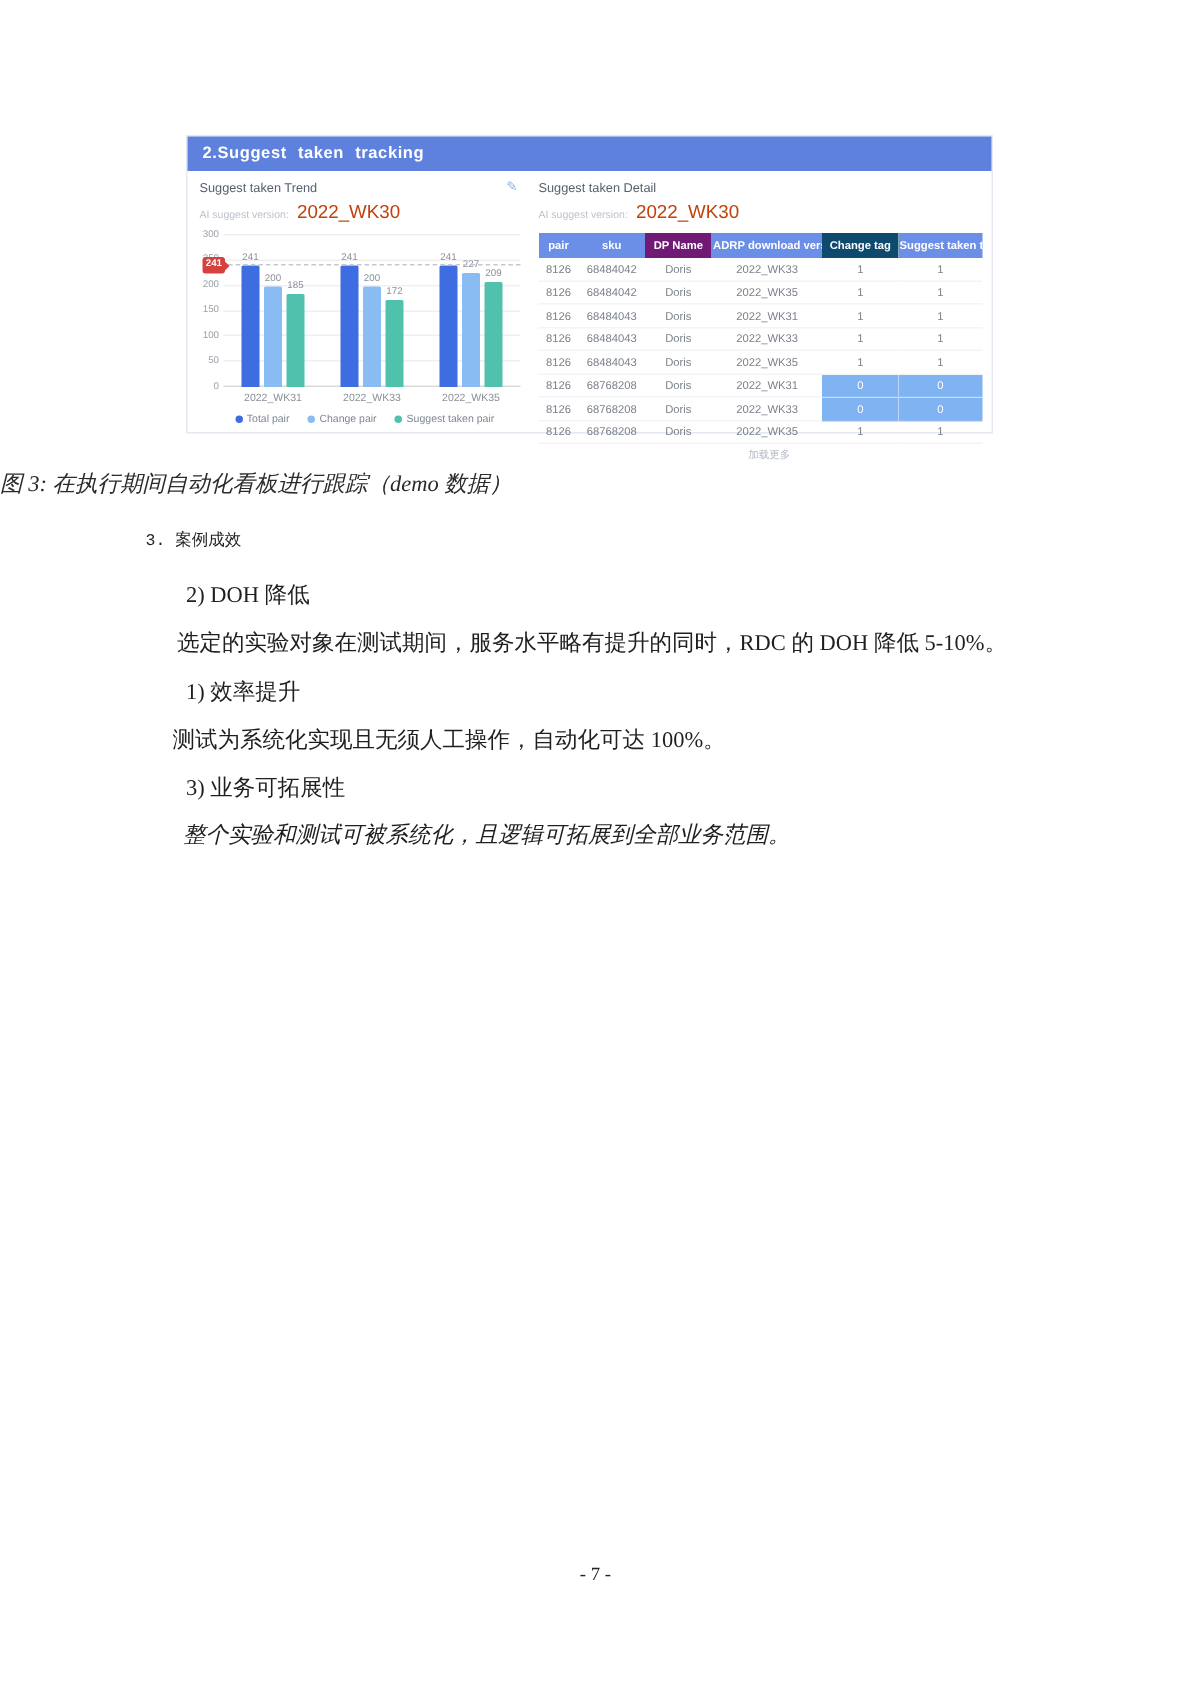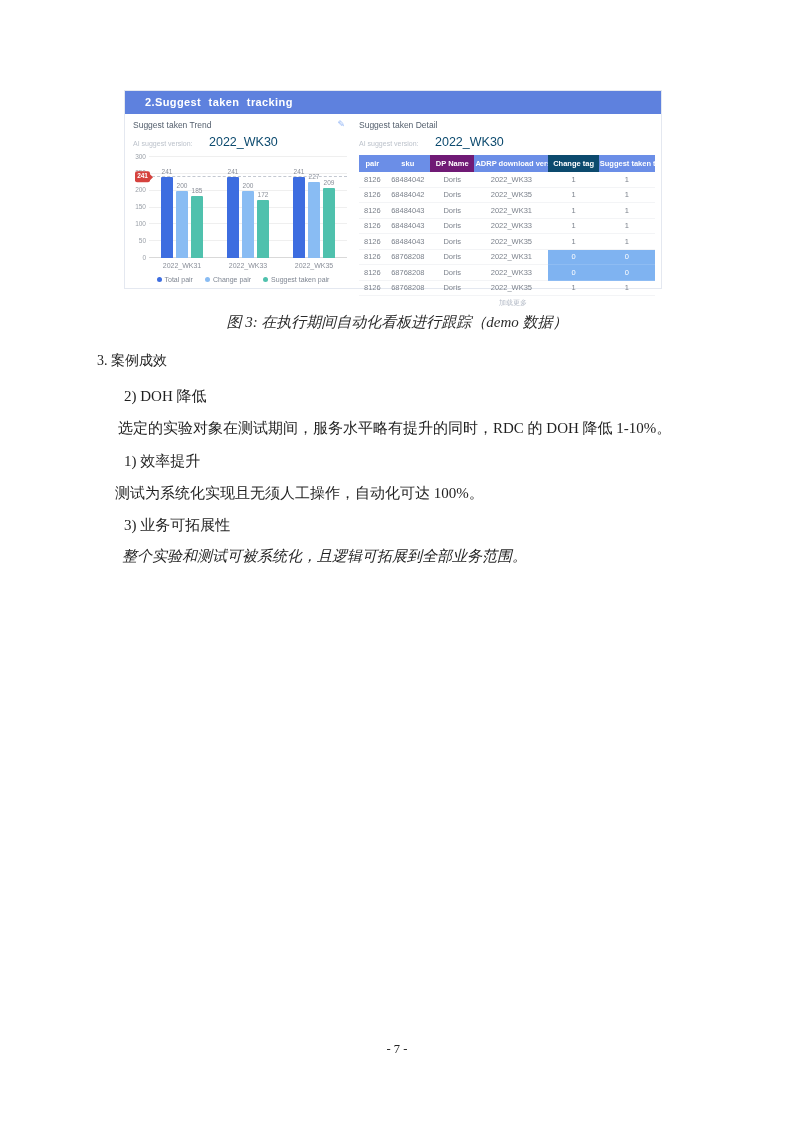--- a/index.html
+++ b/index.html
@@ -8,31 +8,31 @@
     font-family:"Liberation Serif",serif;color:#1f1f1f;overflow:hidden;
   }
   
   .dash-card{
     position:absolute;left:124px;top:90px;width:538px;height:199px;
     background:#fff;border:1px solid #e4e8f0;box-sizing:border-box;
     font-family:"Liberation Sans",sans-serif;
   }
   .dash-banner{
     height:23px;background:#5e81de;color:#fff;font-weight:bold;font-size:11px;
-    line-height:23px;padding-left:20px;letter-spacing:.4px;word-spacing:4px;
+    line-height:23px;padding-left:10px;letter-spacing:.4px;word-spacing:4px;
   }
   .dash-body{display:flex;height:174px;justify-content:space-between;}
   .panel{box-sizing:border-box;position:relative;}
   .trend-panel{width:232px;padding:6px 4px 4px 8px;}
   .detail-panel{flex:1;padding:6px 6px 2px 2px;}
   .panel-title{font-size:8.5px;color:#55606e;display:block;}
   .pencil{position:absolute;right:12px;top:5px;color:#8fb3f5;font-size:9px;cursor:pointer;}
   .version-line{margin-top:2px;white-space:nowrap;}
   .vlabel{font-size:7px;color:#bcc2cb;}
-  .vvalue{font-size:12.5px;color:#0c4a6e;margin-left:12px;}
+  .vvalue{font-size:12.5px;color:#c2410c;margin-left:1px;}
   
   .chart{margin-top:7px;}
   .plot{position:relative;height:101px;margin-left:16px;margin-right:6px;}
   .gridline{position:absolute;left:0;right:0;height:1px;background:#efefef;}
   .gridline.zero{background:#d9d9d9;}
   .ytick{position:absolute;right:100%;margin-right:3px;transform:translateY(50%);
     font-size:6.5px;color:#9aa0a8;line-height:1;}
   .anno-line{position:absolute;left:-2px;right:0;border-top:1px dashed #c3c8d1;z-index:1;}
   .anno-badge{position:absolute;right:100%;margin-right:-1px;transform:translateY(50%);
     background:#d5423e;color:#fff;font-size:6.5px;font-weight:bold;line-height:1;
@@ -54,23 +54,23 @@
   
   .detail-table{width:100%;border-collapse:collapse;margin-top:5px;table-layout:fixed;}
   .detail-table th{background:#6b8ee7;color:#fff;font-size:7.5px;font-weight:600;
     height:17px;padding:0 1px;overflow:hidden;white-space:nowrap;text-align:center;}
   .detail-table td{font-size:7.5px;color:#7c828c;text-align:center;height:14.5px;
     border-bottom:1px solid #f3f4f6;padding:0 1px;overflow:hidden;white-space:nowrap;}
   .detail-table td.hl{background:#7fb3f1;color:#fff;border-bottom:1px solid #8ebcf3;}
   .load-more{position:relative;left:2%;text-align:center;font-size:7px;
     color:#b3bac6;margin-top:2px;cursor:pointer;}
   
-  .caption{position:absolute;top:313px;left:0;width:100%;text-align:center;
+  .caption{position:absolute;top:313px;left:0;width:100%;text-align:left;
     font-style:italic;font-size:15px;color:#2b2b2b;}
-  .sec-heading{position:absolute;left:97px;top:352px;font-size:14px;}
+  .sec-heading{position:absolute;left:97px;top:352px;font-size:11px;font-family:Liberation Mono, monospace;}
   .doc-line{position:absolute;font-size:15px;white-space:nowrap;}
   .item-label-0{left:124px;top:387px;}
   .item-body-0{left:118px;top:419px;}
   .item-label-1{left:124px;top:452px;}
   .item-body-1{left:115px;top:484px;}
   .item-label-2{left:124px;top:516px;}
   .item-body-2{left:122px;top:547px;font-style:italic;}
   .page-number{position:absolute;top:1042px;left:0;width:100%;text-align:center;
     font-size:12.5px;color:#222;}
 </style>
@@ -261,19 +261,19 @@
       <div class="load-more">加载更多</div>
     </div>
 
   </div>
 </div>
 
 <div class="caption">图 3: 在执行期间自动化看板进行跟踪（demo 数据）</div>
 <div class="sec-heading">3. 案例成效</div>
 
 <div class="doc-line item-label-0">2) DOH 降低</div>
-<div class="doc-line item-body-0">选定的实验对象在测试期间，服务水平略有提升的同时，RDC 的 DOH 降低 1-10%。</div>
+<div class="doc-line item-body-0">选定的实验对象在测试期间，服务水平略有提升的同时，RDC 的 DOH 降低 5-10%。</div>
 <div class="doc-line item-label-1">1) 效率提升</div>
 <div class="doc-line item-body-1">测试为系统化实现且无须人工操作，自动化可达 100%。</div>
 <div class="doc-line item-label-2">3) 业务可拓展性</div>
 <div class="doc-line item-body-2">整个实验和测试可被系统化，且逻辑可拓展到全部业务范围。</div>
 
 <div class="page-number">- 7 -</div>
 
 </body></html>

